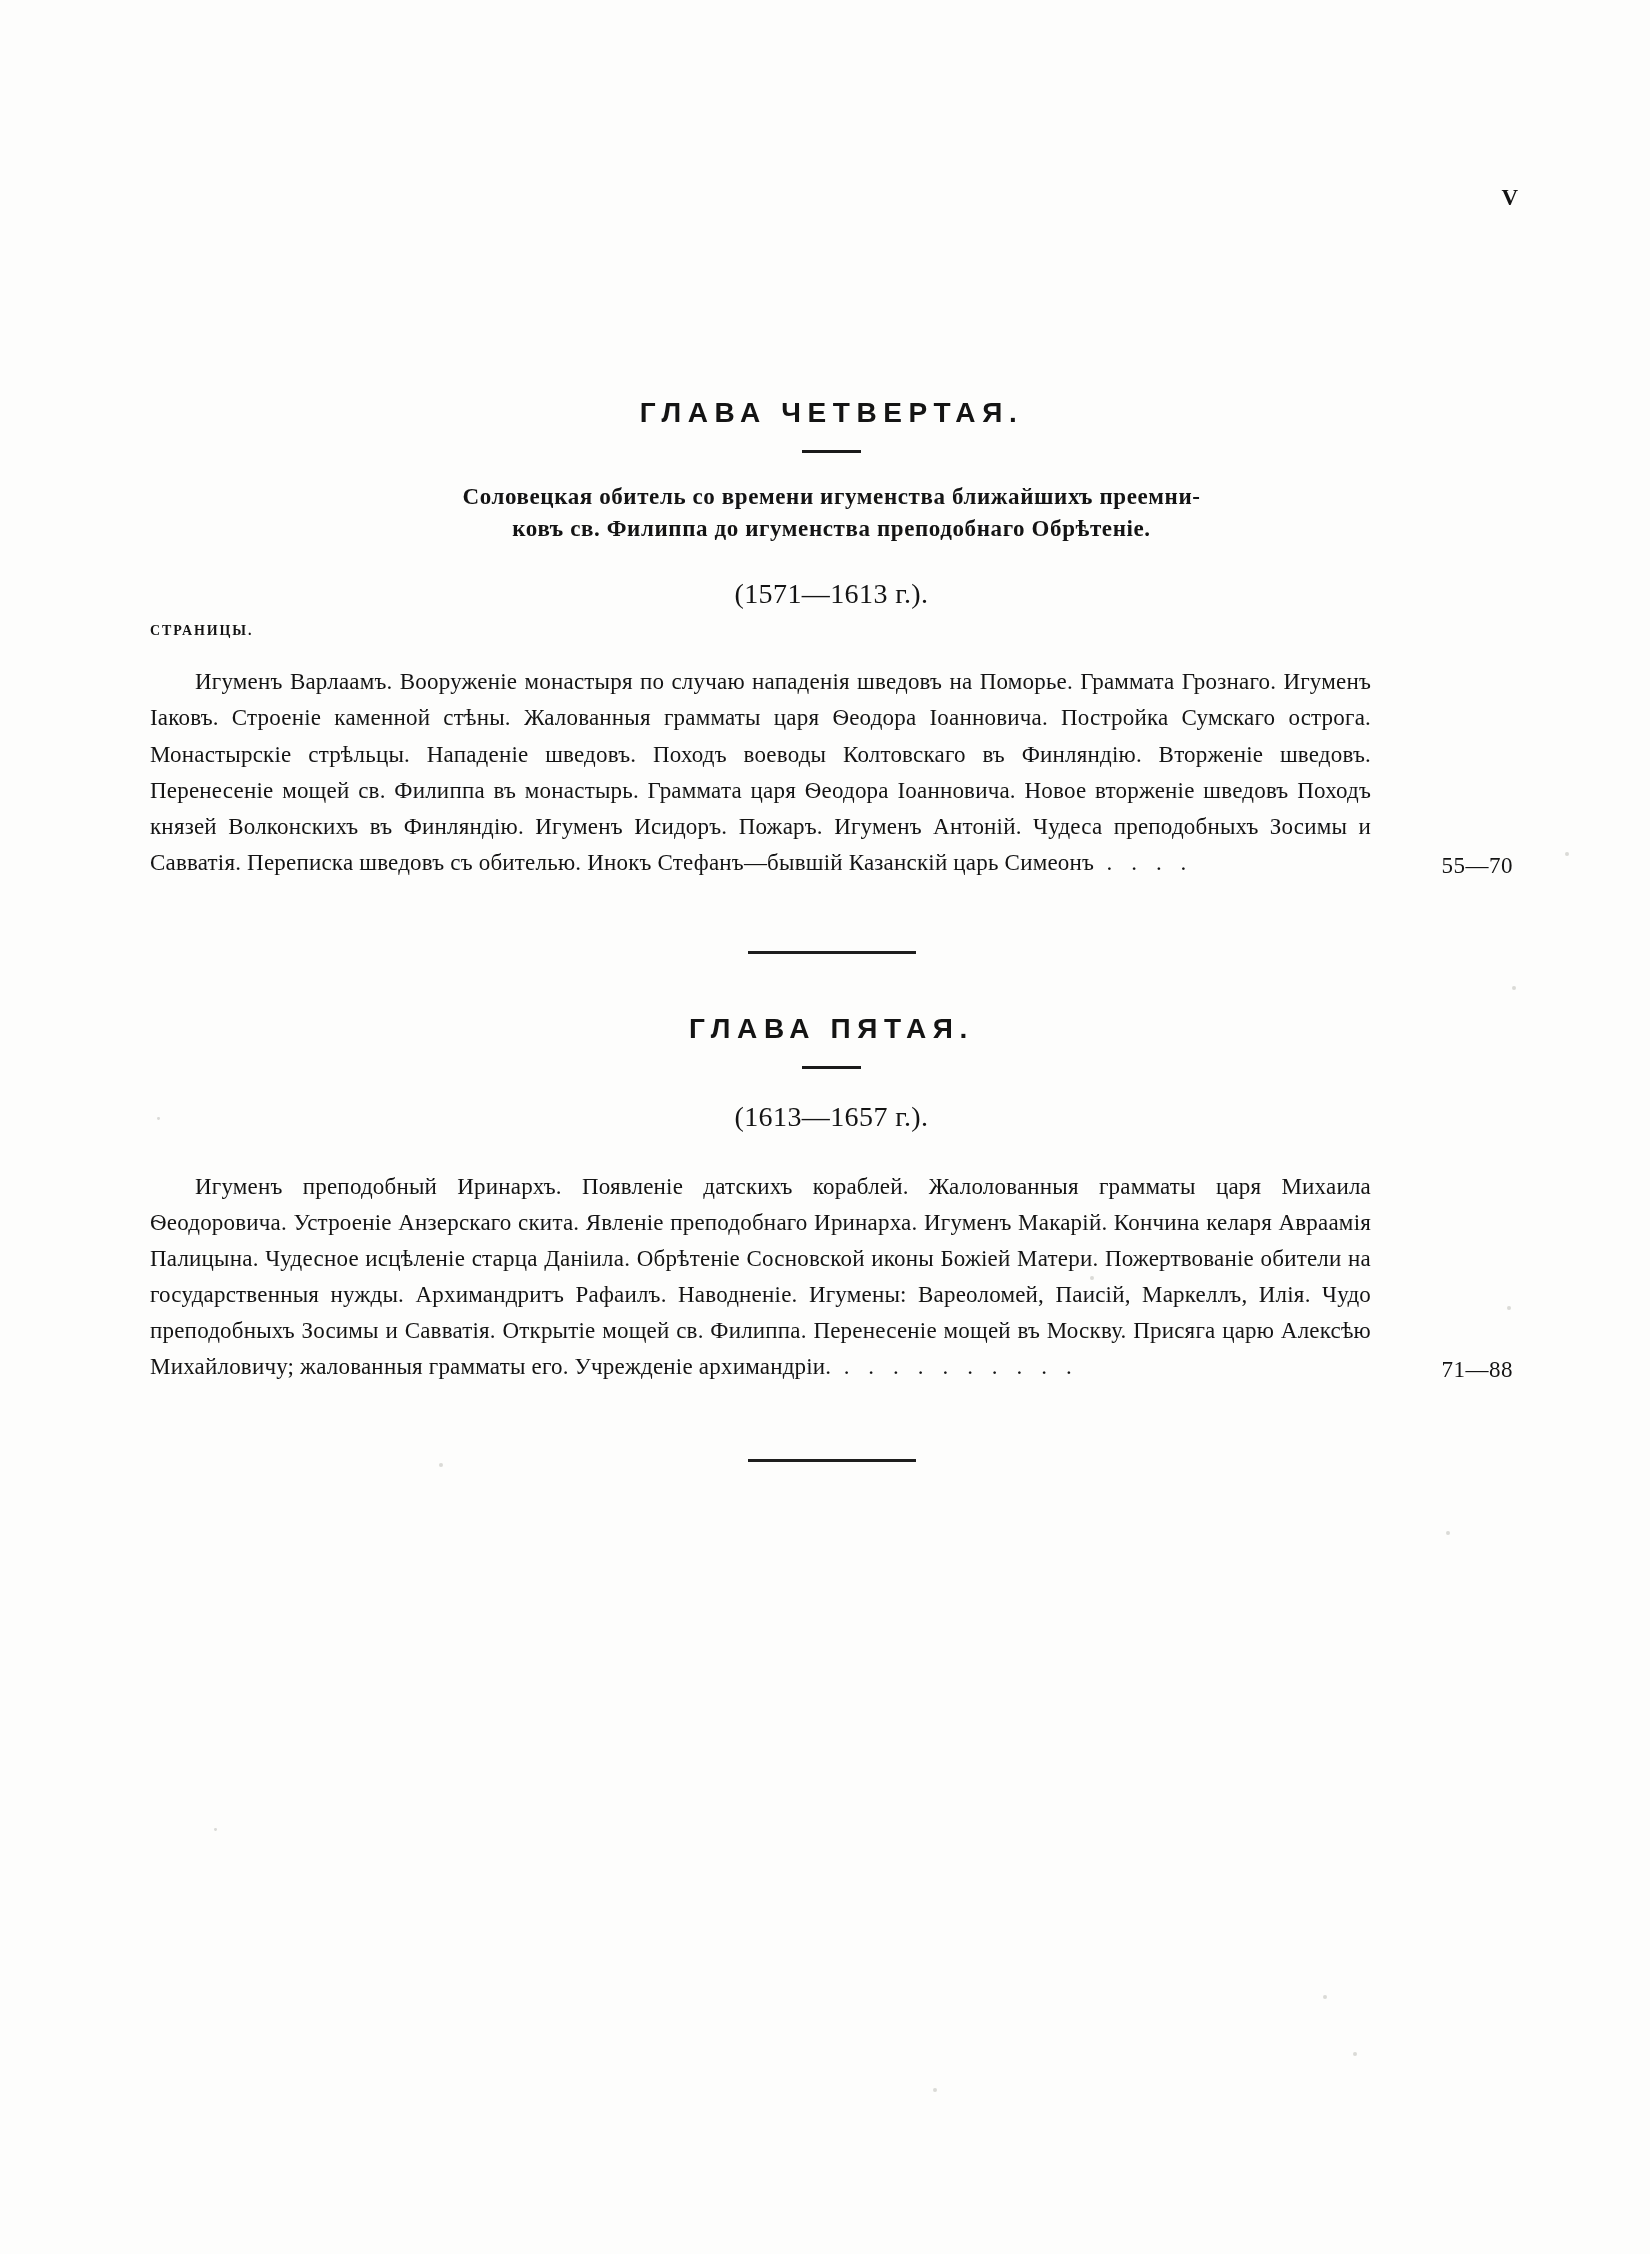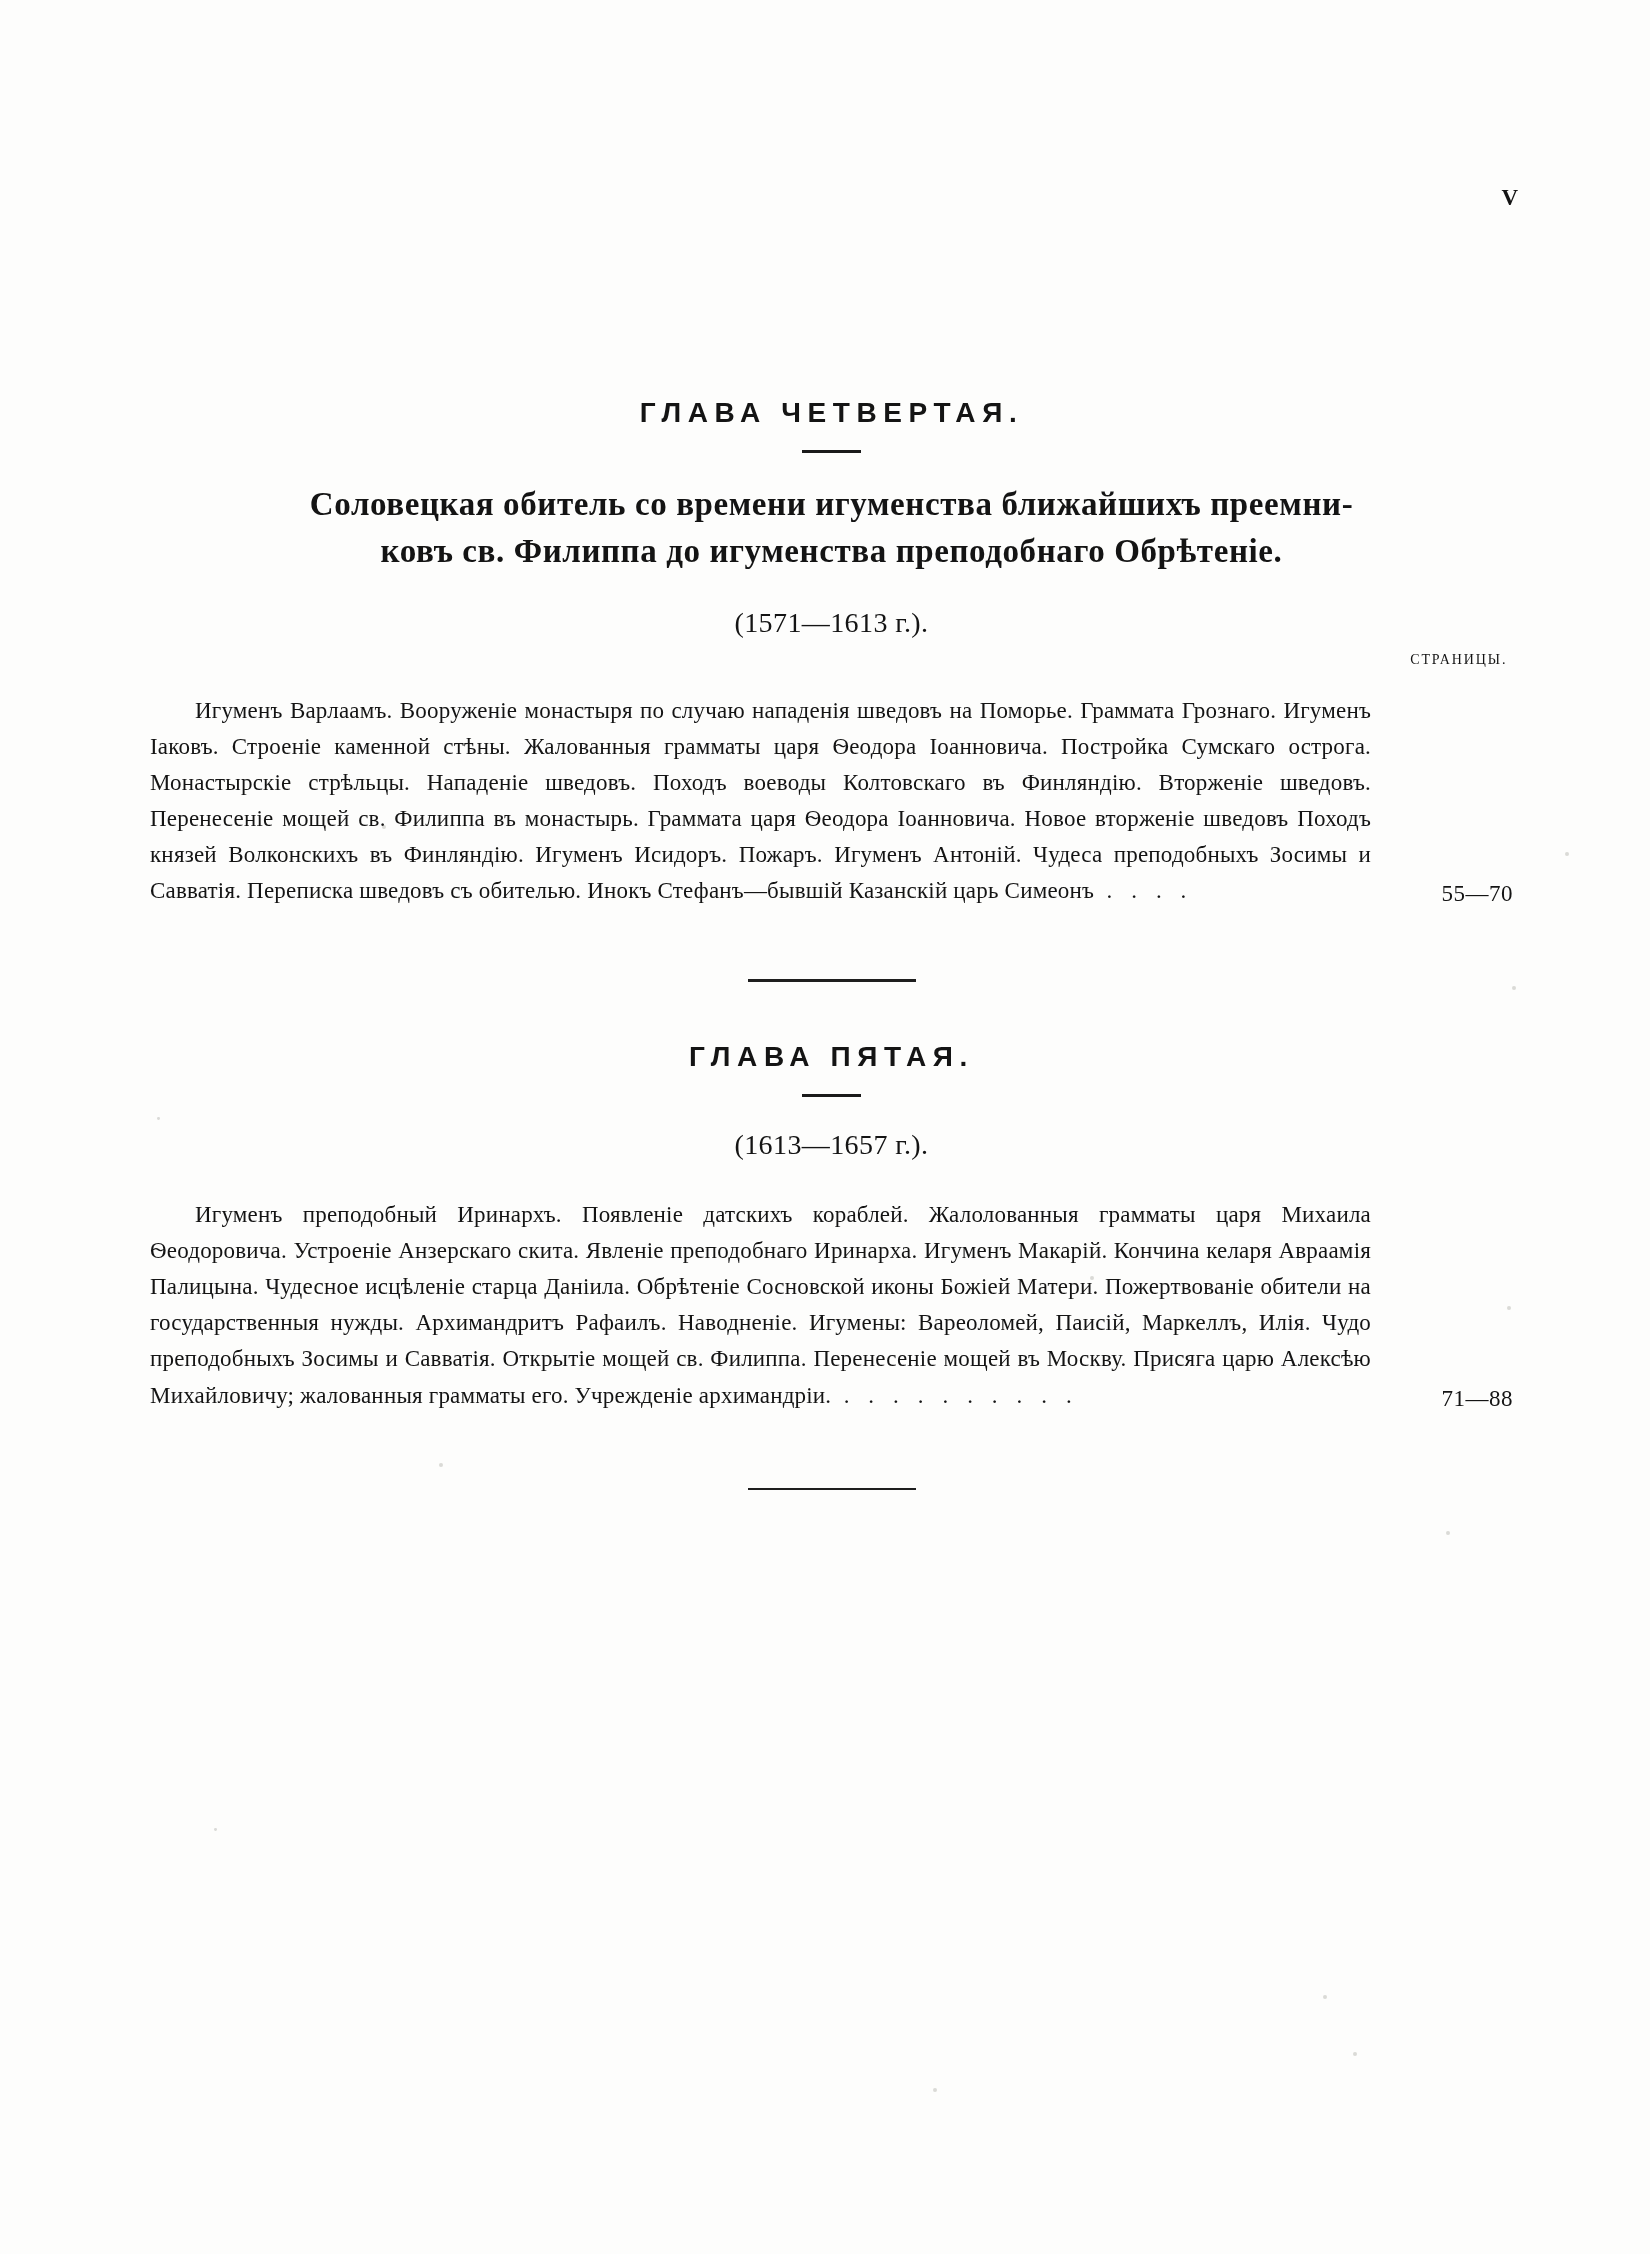--- a/index.html
+++ b/index.html
@@ -55,40 +55,39 @@
   .rule-short {
     width: 59px;
     height: 2.8px;
     background: #1a1a1a;
     margin: 21px auto 28px auto;
   }
 
   .chapter-subtitle {
     font-family: "Liberation Serif", serif;
     font-weight: 700;
-    font-size: 33px;
+    font-size: 23px;
     line-height: 1.42;
     text-align: center;
     letter-spacing: 0.6px;
     margin: 0 24.6px;
   }
   .chapter-subtitle .l2 { display: block; }
 
   .years {
     text-align: center;
     font-size: 28px;
     margin-top: 32px;
     letter-spacing: 0.4px;
   }
 
   .pages-head {
-    text-align: right;
     font-size: 14px;
     letter-spacing: 1.9px;
-    font-weight: 400;
+    font-weight: 700;
     margin-top: 13.2px;
     padding-right: 5.7px;
   }
 
   .entry {
     position: relative;
     margin-top: 25px;
   }
   .entry p {
     margin: 0;

